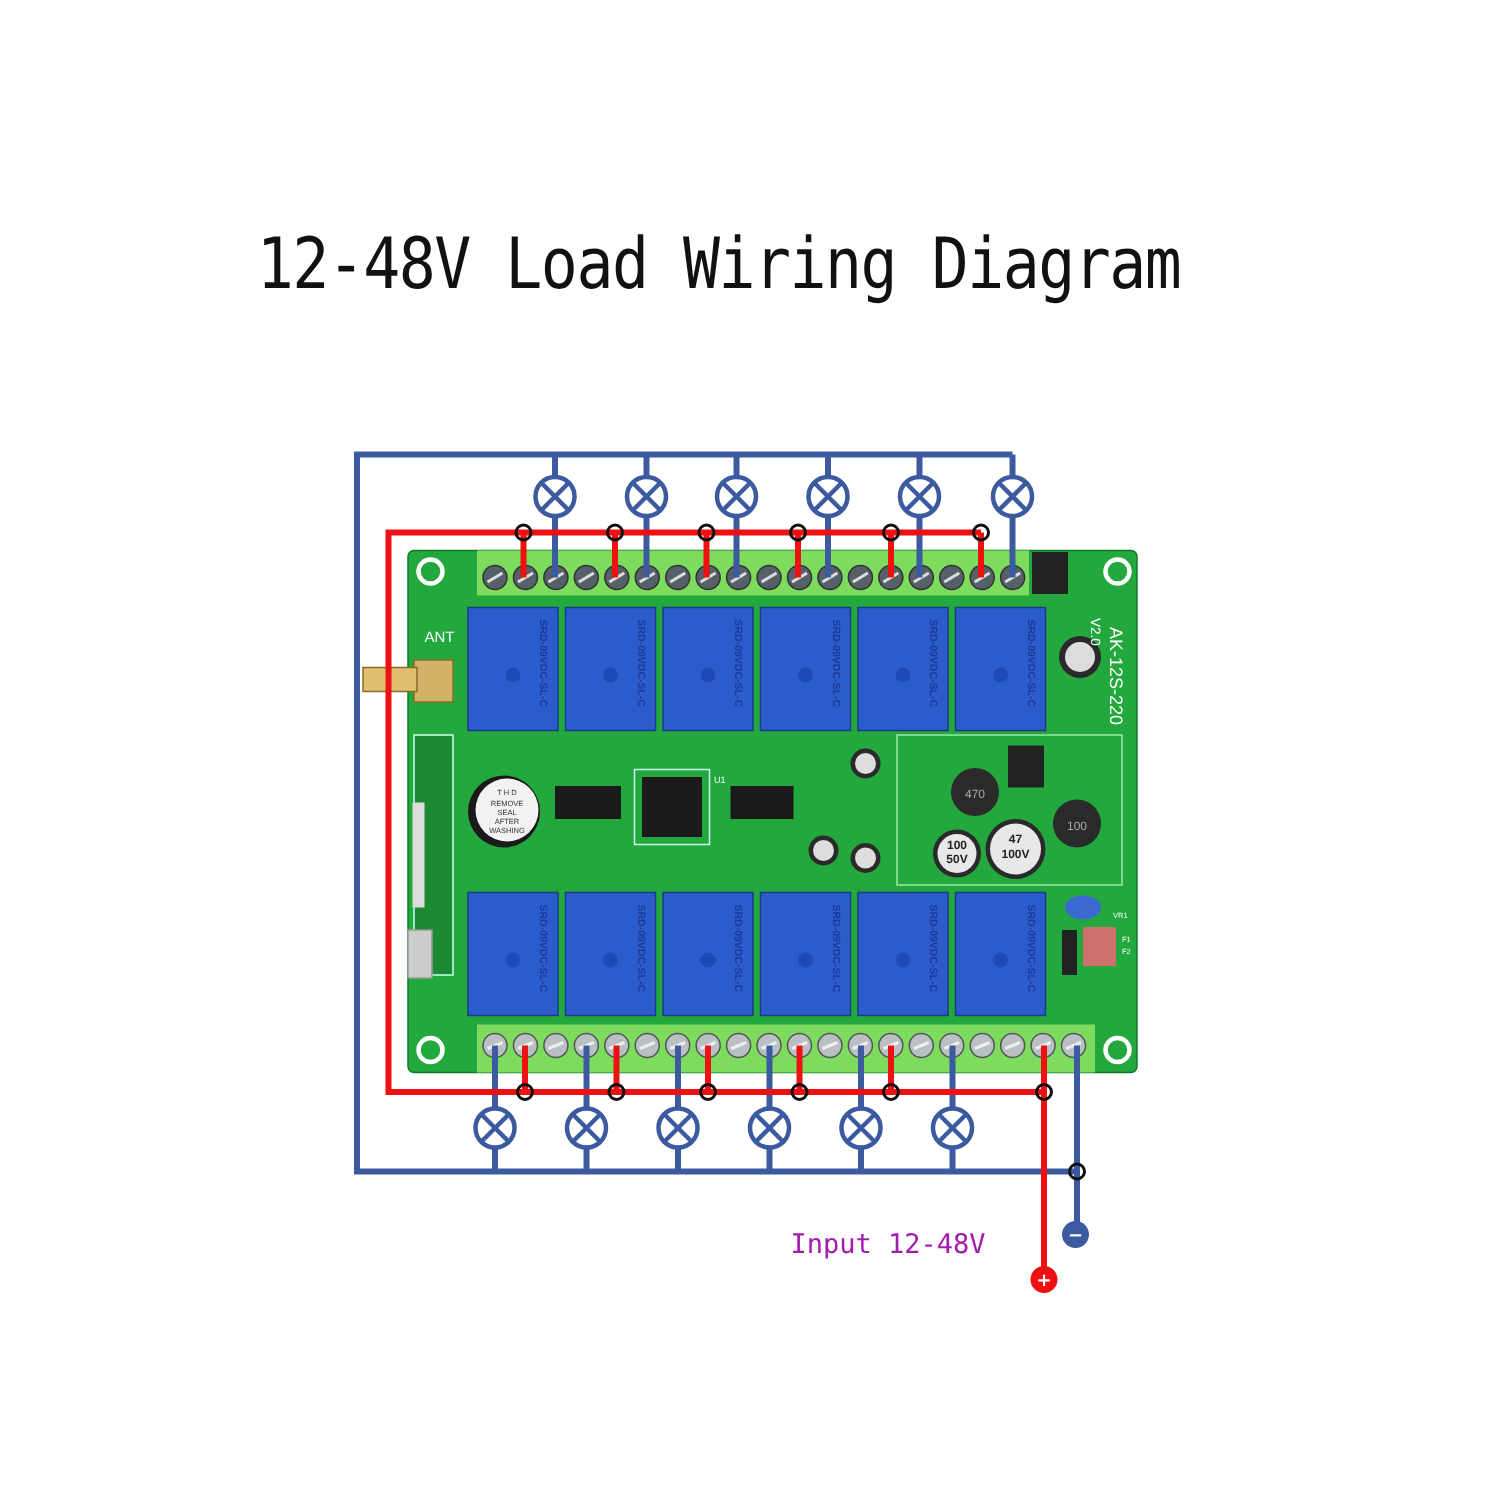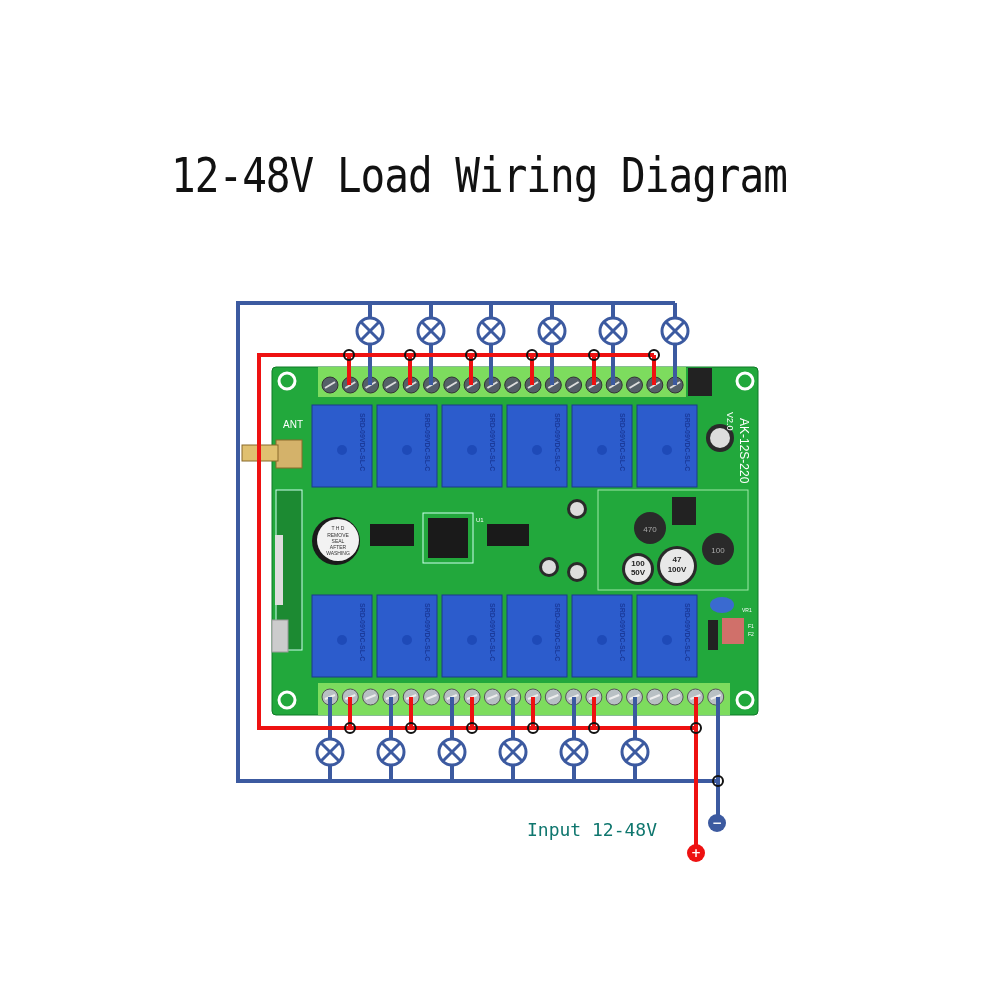--- a/index.html
+++ b/index.html
@@ -1,18 +1,18 @@
 <!DOCTYPE html>
 <html><head>
 <meta charset="utf-8">
 <style>
   html,body{margin:0;padding:0;background:#ffffff;}
   body{width:1000px;height:1000px;position:relative;overflow:hidden;font-family:"Liberation Serif","DejaVu Serif",serif;}
   #title{position:absolute;left:0;top:152px;width:958px;text-align:center;font-family:"DejaVu Sans Mono","Liberation Mono",monospace;font-size:41px;color:#111;letter-spacing:-1px;transform:scaleY(1.15);}
-  #input-label{position:absolute;left:527px;top:819px;font-family:"DejaVu Sans Mono","Liberation Mono",monospace;font-size:18px;color:#0f766e;}
+  #input-label{position:absolute;left:527px;top:819px;font-family:"DejaVu Sans Mono","Liberation Mono",monospace;font-size:18px;color:#a21caf;}
   svg#diagram{position:absolute;left:0;top:0;}
   .relay-text{font-family:"Liberation Sans",sans-serif;font-size:7px;fill:#1a3a9a;font-weight:bold;}
   .silk{font-family:"Liberation Sans",sans-serif;fill:#ffffff;}
   .cap-text{font-family:"Liberation Sans",sans-serif;font-size:8px;fill:#222;font-weight:bold;}
 </style>
 </head>
 <body>
 
 <div id="title">12-48V Load Wiring Diagram</div>
 

